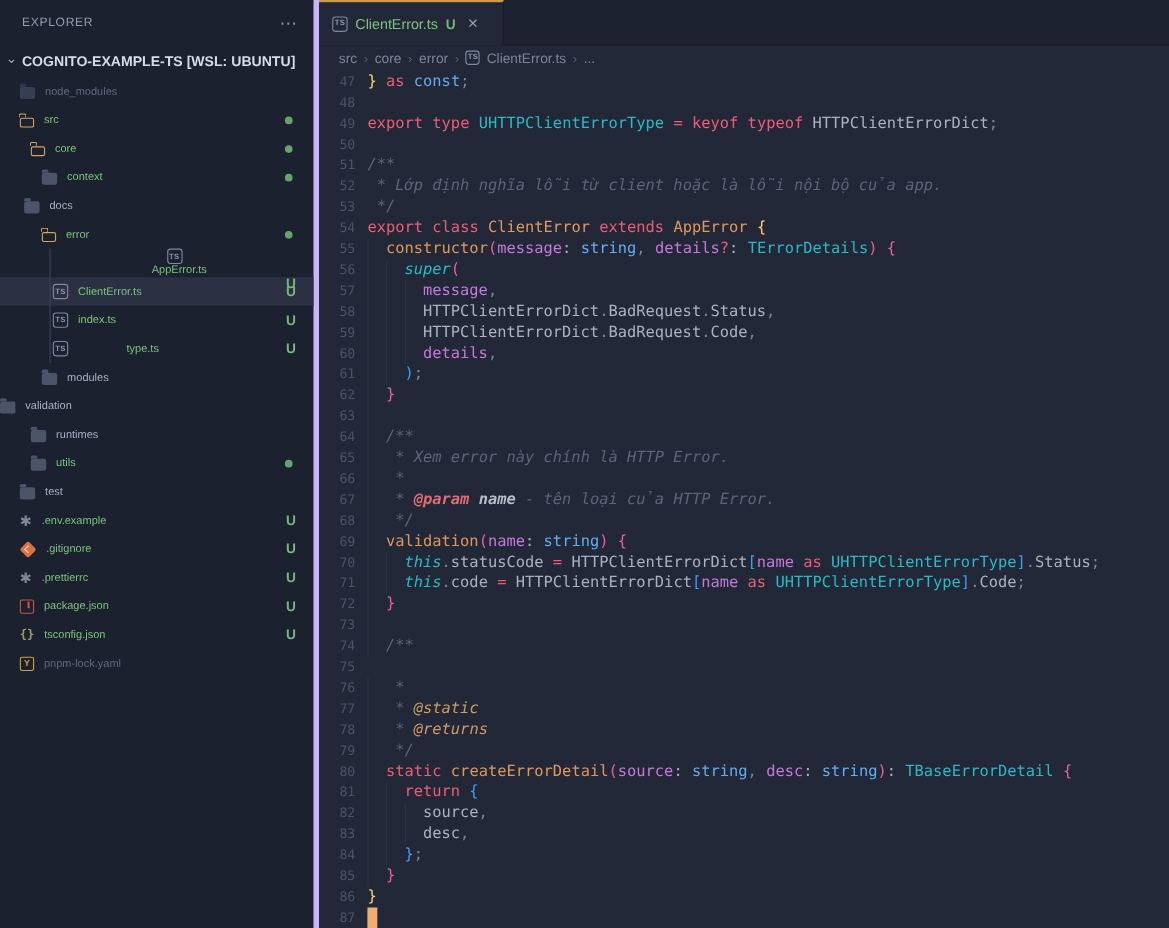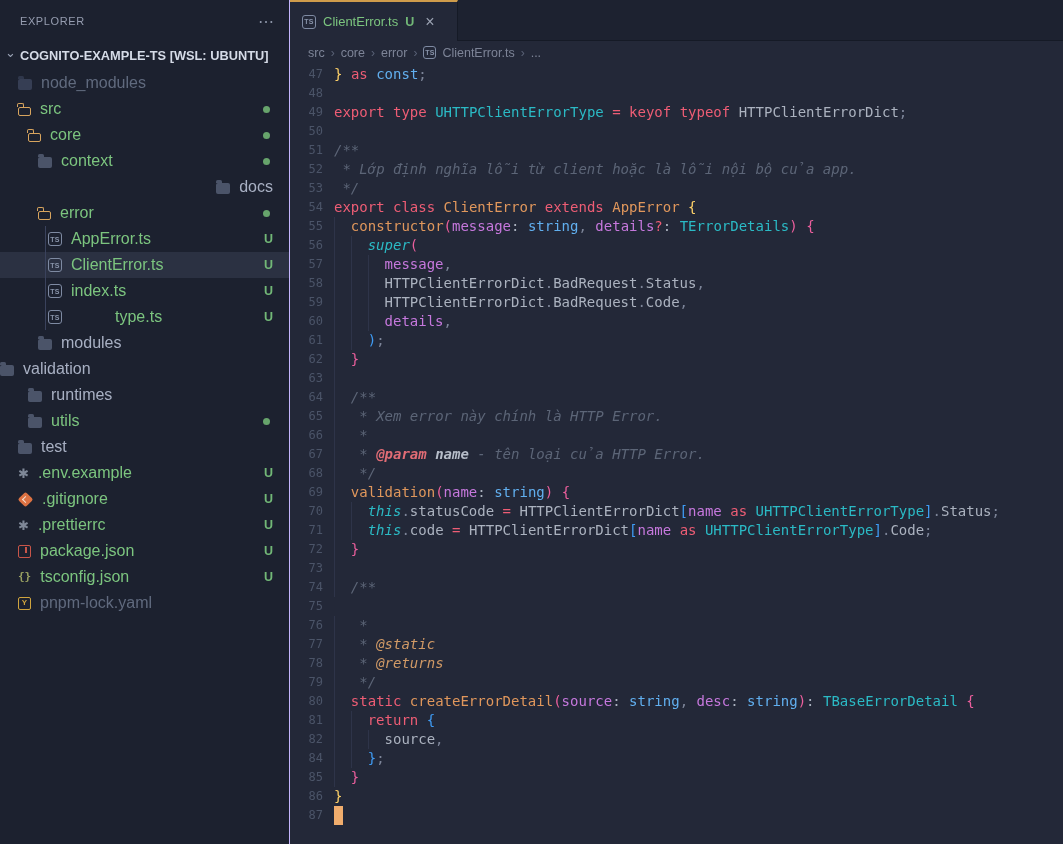--- a/index.html
+++ b/index.html
@@ -1,33 +1,33 @@
 <!DOCTYPE html>
 <html style="--tk-r: #ee5d75; --tk-b: #61afef; --tk-c: #2bbac5; --tk-o: #e0975c; --tk-m: #c678dd; --tk-w: #abb2bf; --tk-p: #7d8599; --tk-cm: #5c6577; --tk-ct: #e06c75; --tk-cn: #b6bdc9; --tk-co: #d19a66; --tk-g1: #ffd269; --tk-g2: #ec5f9d; --tk-g3: #3f9cf5; --cursor: #f0ad6d;"><head>
 <meta charset="utf-8">
 <style>
   html,body{margin:0;padding:0;width:1063px;height:844px;overflow:hidden;background:#232838;
     font-family:"Liberation Sans",sans-serif;-webkit-font-smoothing:antialiased;}
   *{box-sizing:border-box;}
   #app{display:flex;width:1063px;height:844px;}
 
   
-  #sidebar{width:290px;height:844px;background:#1c212f;border-right:1px solid #c4b5fd;
+  #sidebar{width:290px;height:844px;background:#1c212f;border-right:5px solid #c4b5fd;
     position:relative;flex:none;}
   .sb-header{height:42px;display:flex;align-items:center;justify-content:space-between;
     padding:0 14px 0 20px;}
   .sb-title{font-size:11px;letter-spacing:.6px;color:#969db0;}
   .sb-menu{color:#8b93a6;font-size:16px;letter-spacing:1px;cursor:pointer;}
   .root-row{height:26px;display:flex;align-items:center;padding-left:5px;cursor:pointer;}
   .chev{color:#9aa3b6;font-size:13px;margin:-6px 4px 0 0;}
   .root-label{font-weight:700;font-size:12.8px;color:#d5dbe7;white-space:nowrap;}
   #tree{position:absolute;top:70px;left:0;right:0;}
   .tree-row{height:26px;display:flex;align-items:center;cursor:pointer;padding-right:16px;}
   .tree-row.sel{background:#2b3142;}
-  .tree-label{margin-left:9px;font-size:16px;white-space:nowrap;}
+  .tree-label{margin-left:9px;font-size:10px;white-space:nowrap;}
   .st-untracked{color:#7cc57f;}
   .st-ignored{color:#606a7e;}
   .st-normal{color:#a8b0c3;}
   .icon{flex:none;display:inline-flex;align-items:center;justify-content:center;}
   .ic-folder{width:14px;height:11px;background:#4b5469;border-radius:2px;position:relative;margin-top:2px;}
   .ic-folder::before{content:"";position:absolute;top:-3px;left:0;width:6px;height:3px;
     background:#4b5469;border-radius:1.5px 1.5px 0 0;}
   .dim .ic-folder,.dim .ic-folder::before{opacity:.75;background:#3f4861;}
   .ic-folder-open{width:13px;height:9px;border:1.6px solid #d7a45e;border-radius:2px;position:relative;margin-top:4px;background:transparent;}
   .ic-folder-open::before{content:"";position:absolute;top:-5px;left:-1.6px;width:5px;height:3px;
@@ -106,30 +106,30 @@
         <div class="tree-row" style="padding-left: 28px;">
           <span class="icon ic-folder-open"></span>
           <span class="tree-label st-untracked">core</span>
           <span class="dot"></span>
         </div>
         <div class="tree-row" style="padding-left: 38px;">
           <span class="icon ic-folder"></span>
           <span class="tree-label st-untracked">context</span>
           <span class="dot"></span>
         </div>
-        <div class="tree-row" style="padding-left: 42px; justify-content: flex-end;">
+        <div class="tree-row" style="padding-left: 22px;">
           <span class="icon ic-folder"></span>
           <span class="tree-label st-normal">docs</span>
         </div>
         <div class="tree-row" style="padding-left: 38px;">
           <span class="icon ic-folder-open"></span>
           <span class="tree-label st-untracked">error</span>
           <span class="dot"></span>
         </div>
-        <div class="tree-row" style="padding-left: 48px;">
+        <div class="tree-row" style="padding-left: 48px; flex-direction: column;">
           <span class="icon ic-ts">TS</span>
           <span class="tree-label st-untracked">AppError.ts</span>
           <span class="badge">U</span>
         </div>
         <div class="tree-row sel" style="padding-left: 48px;">
           <span class="icon ic-ts">TS</span>
           <span class="tree-label st-untracked">ClientError.ts</span>
           <span class="badge">U</span>
         </div>
         <div class="tree-row" style="padding-left: 48px;">
@@ -257,20 +257,21 @@
         <div class="cl"><span class="ln">73</span><span class="lc"><span class="g"></span></span></div>
         <div class="cl"><span class="ln">74</span><span class="lc"><span class="g"></span><span class="tk-cm">/**</span></span></div>
         <div class="cl"><span class="ln">75</span></div>
         <div class="cl"><span class="ln">76</span><span class="lc"><span class="g"></span><span> </span><span class="tk-cm">*</span></span></div>
         <div class="cl"><span class="ln">77</span><span class="lc"><span class="g"></span><span> </span><span class="tk-cm">* </span><span class="tk-co">@static</span></span></div>
         <div class="cl"><span class="ln">78</span><span class="lc"><span class="g"></span><span> </span><span class="tk-cm">* </span><span class="tk-co">@returns</span></span></div>
         <div class="cl"><span class="ln">79</span><span class="lc"><span class="g"></span><span> </span><span class="tk-cm">*/</span></span></div>
         <div class="cl"><span class="ln">80</span><span class="lc"><span class="g"></span><span class="tk-r">static</span><span> </span><span class="tk-o">createErrorDetail</span><span class="tk-g2">(</span><span class="tk-m">source</span><span class="tk-w">:</span><span> </span><span class="tk-b">string</span><span class="tk-p">,</span><span> </span><span class="tk-m">desc</span><span class="tk-w">:</span><span> </span><span class="tk-b">string</span><span class="tk-g2">)</span><span class="tk-w">:</span><span> </span><span class="tk-c">TBaseErrorDetail</span><span> </span><span class="tk-g2">{</span></span></div>
         <div class="cl"><span class="ln">81</span><span class="lc"><span class="g"></span><span class="g"></span><span class="tk-r">return</span><span> </span><span class="tk-g3">{</span></span></div>
         <div class="cl"><span class="ln">82</span><span class="lc"><span class="g"></span><span class="g"></span><span class="g"></span><span class="tk-w">source</span><span class="tk-p">,</span></span></div>
+        <div class="cl"><span class="ln">83</span><span class="lc"><span class="g"></span><span class="g"></span><span class="g"></span><span class="tk-w">desc</span><span class="tk-p">,</span></span></div>
         <div class="cl"><span class="ln">84</span><span class="lc"><span class="g"></span><span class="g"></span><span class="tk-g3">}</span><span class="tk-p">;</span></span></div>
         <div class="cl"><span class="ln">85</span><span class="lc"><span class="g"></span><span class="tk-g2">}</span></span></div>
         <div class="cl"><span class="ln">86</span><span class="lc"><span class="tk-g1">}</span></span></div>
         <div class="cl"><span class="ln">87</span><span class="lc"><span id="cursor"></span></span></div>
       </div>
   </div>
 
 </div>
 
 </body></html>

